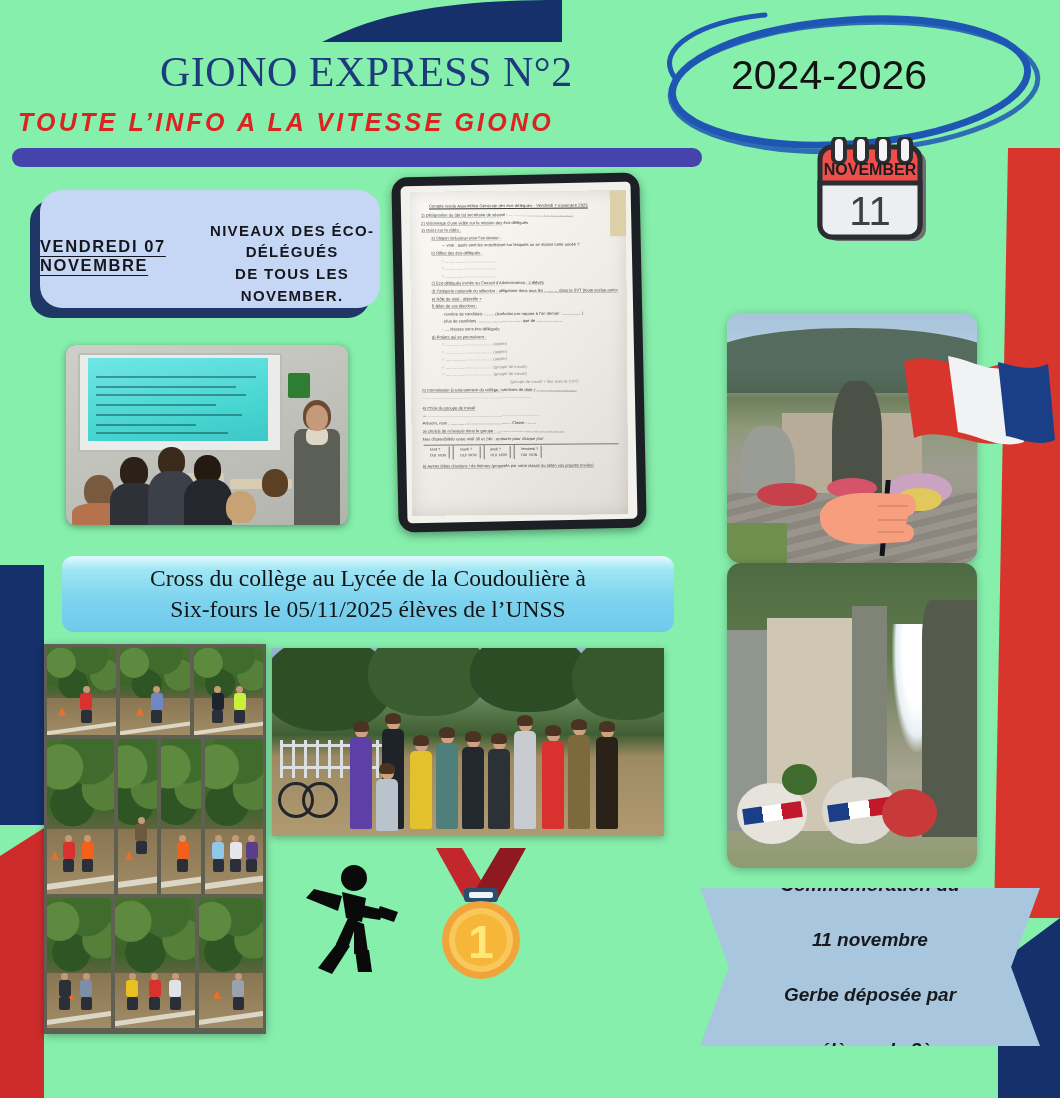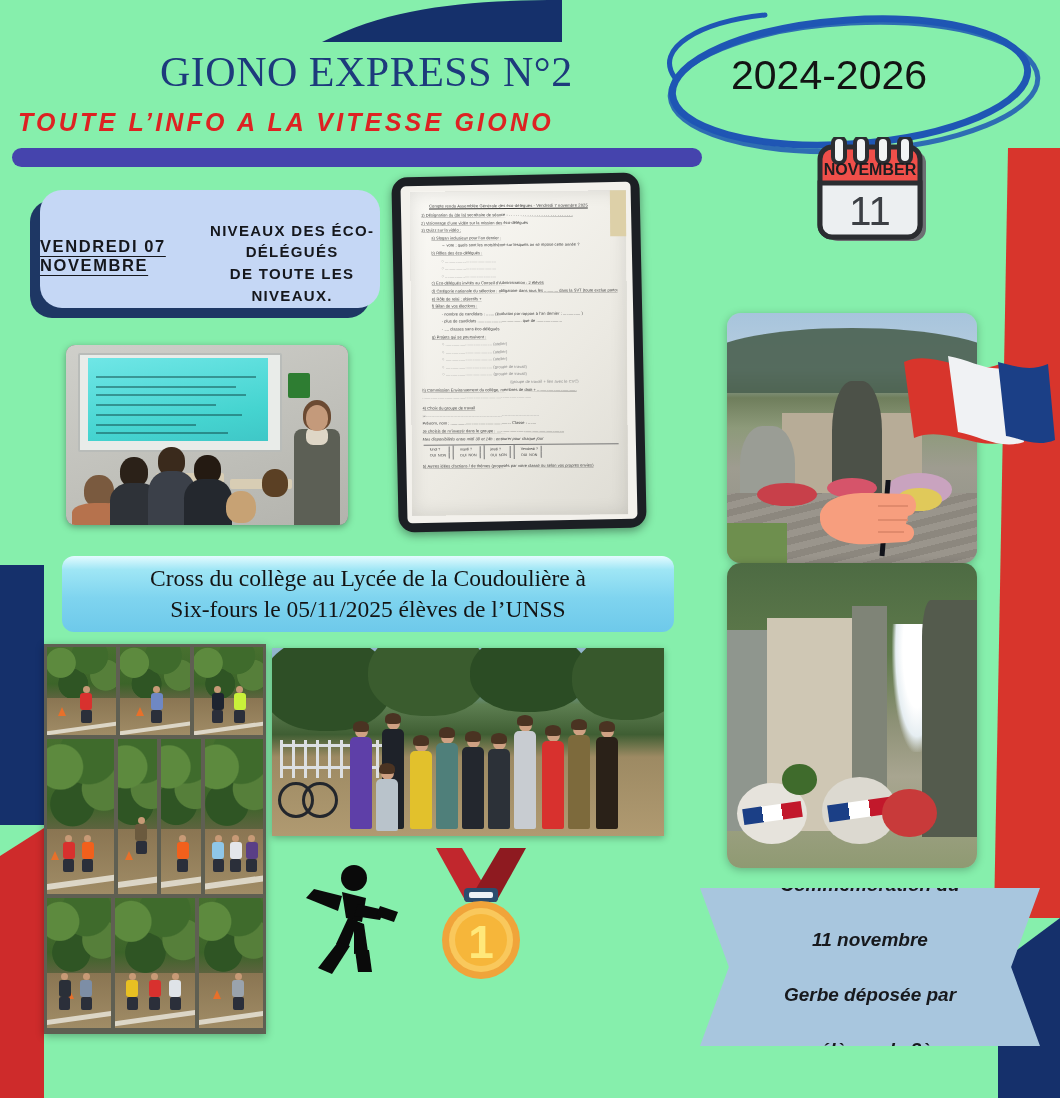--- a/index.html
+++ b/index.html
@@ -286,21 +286,21 @@
     </g>
     <text x="56" y="38" text-anchor="middle" font-family="Liberation Sans, sans-serif" font-size="16" font-weight="bold" fill="#1b1d20">NOVEMBER</text>
     <text x="56" y="88" text-anchor="middle" font-family="Liberation Sans, sans-serif" font-size="40" fill="#3c3f44">11</text>
   </svg>
 
   <div class="callout-shadow"></div>
   <div class="callout">
     <div class="c-date">VENDREDI 07 NOVEMBRE</div>
     <div class="c-body">
       <div>NIVEAUX DES ÉCO-DÉLÉGUÉS</div>
-      <div>DE TOUTE LES NIVEAUX.</div>
+      <div>DE TOUS LES NOVEMBER.</div>
     </div>
   </div>
 
   <div class="photo classroom">
     <div class="cls-wall"></div>
     <div class="cls-board"></div>
     <div class="cls-screen">
       <div class="cls-line" style="top:18px;width:160px;"></div>
       <div class="cls-line" style="top:28px;width:140px;"></div>
       <div class="cls-line" style="top:36px;width:150px;"></div>

